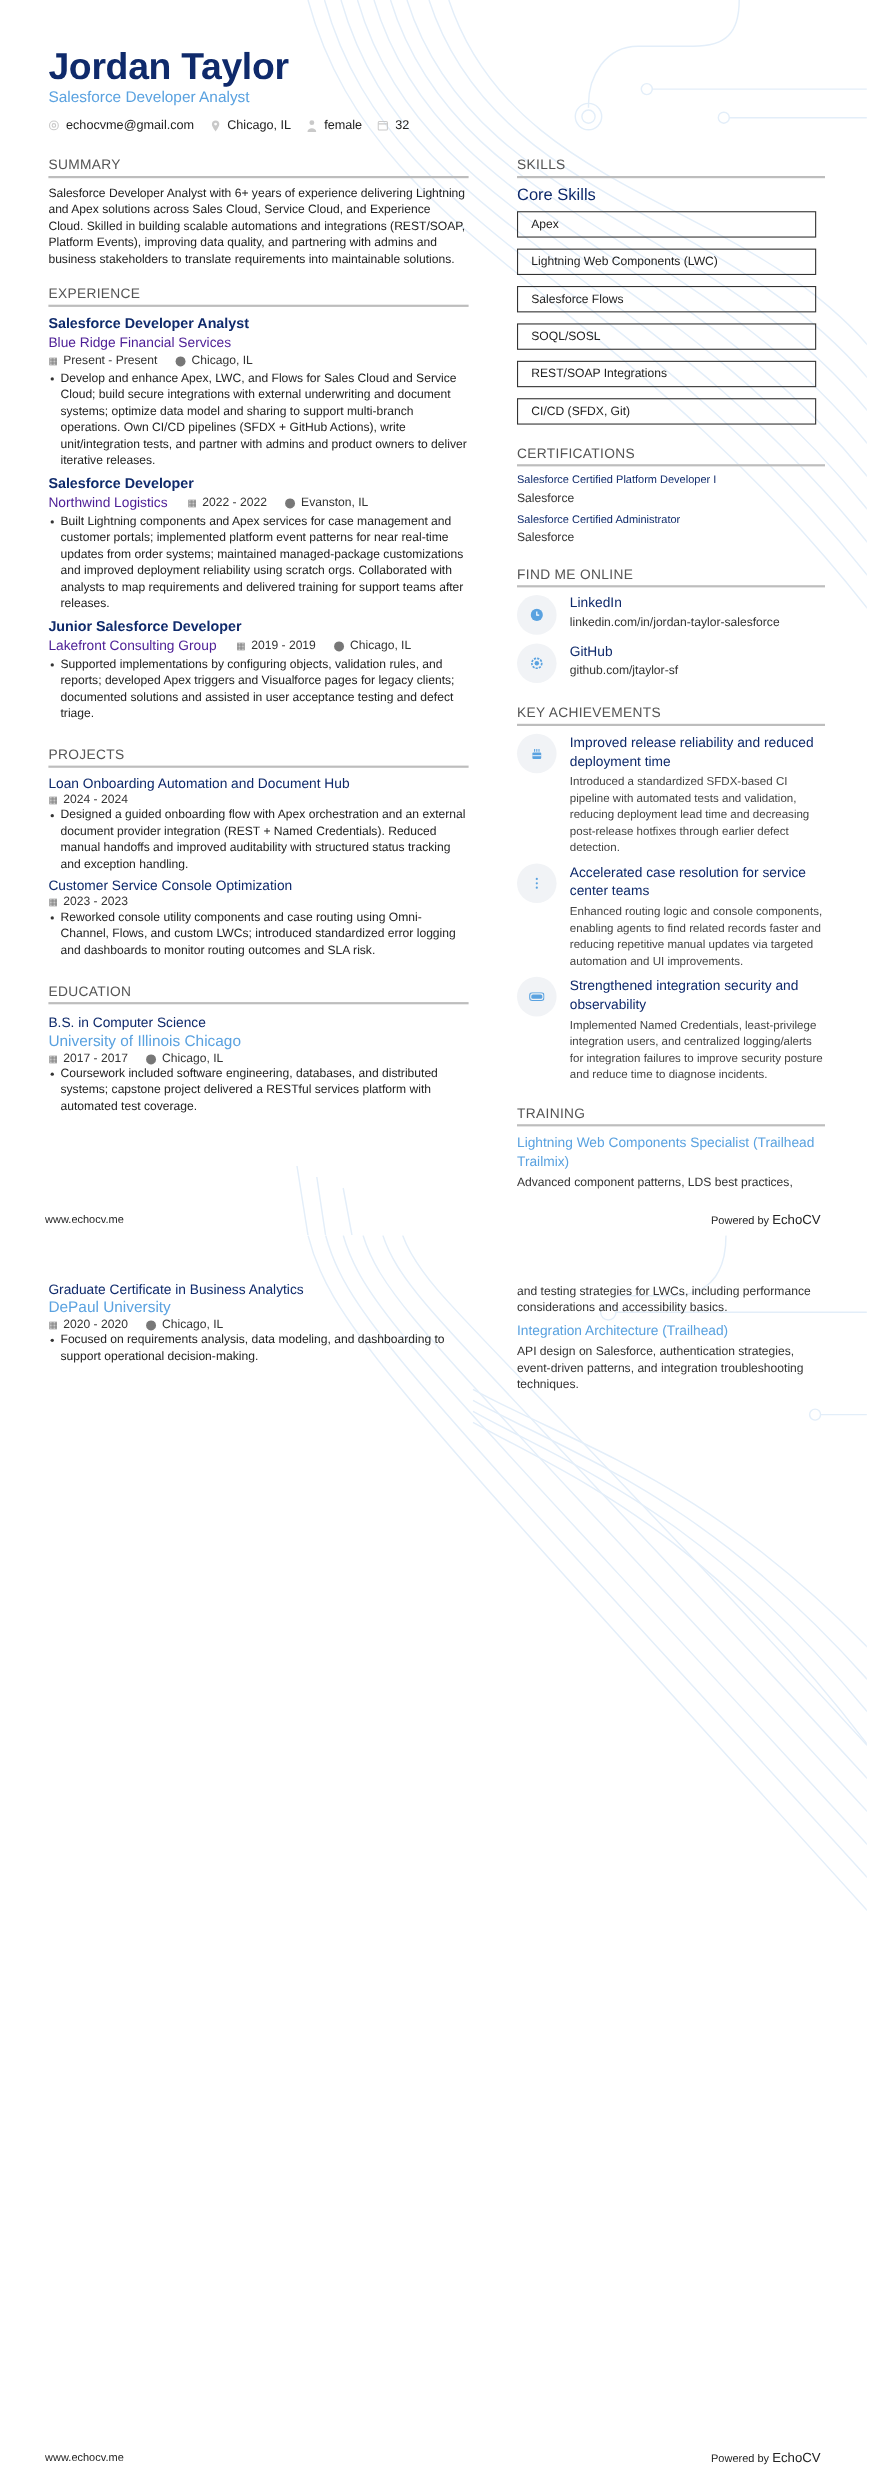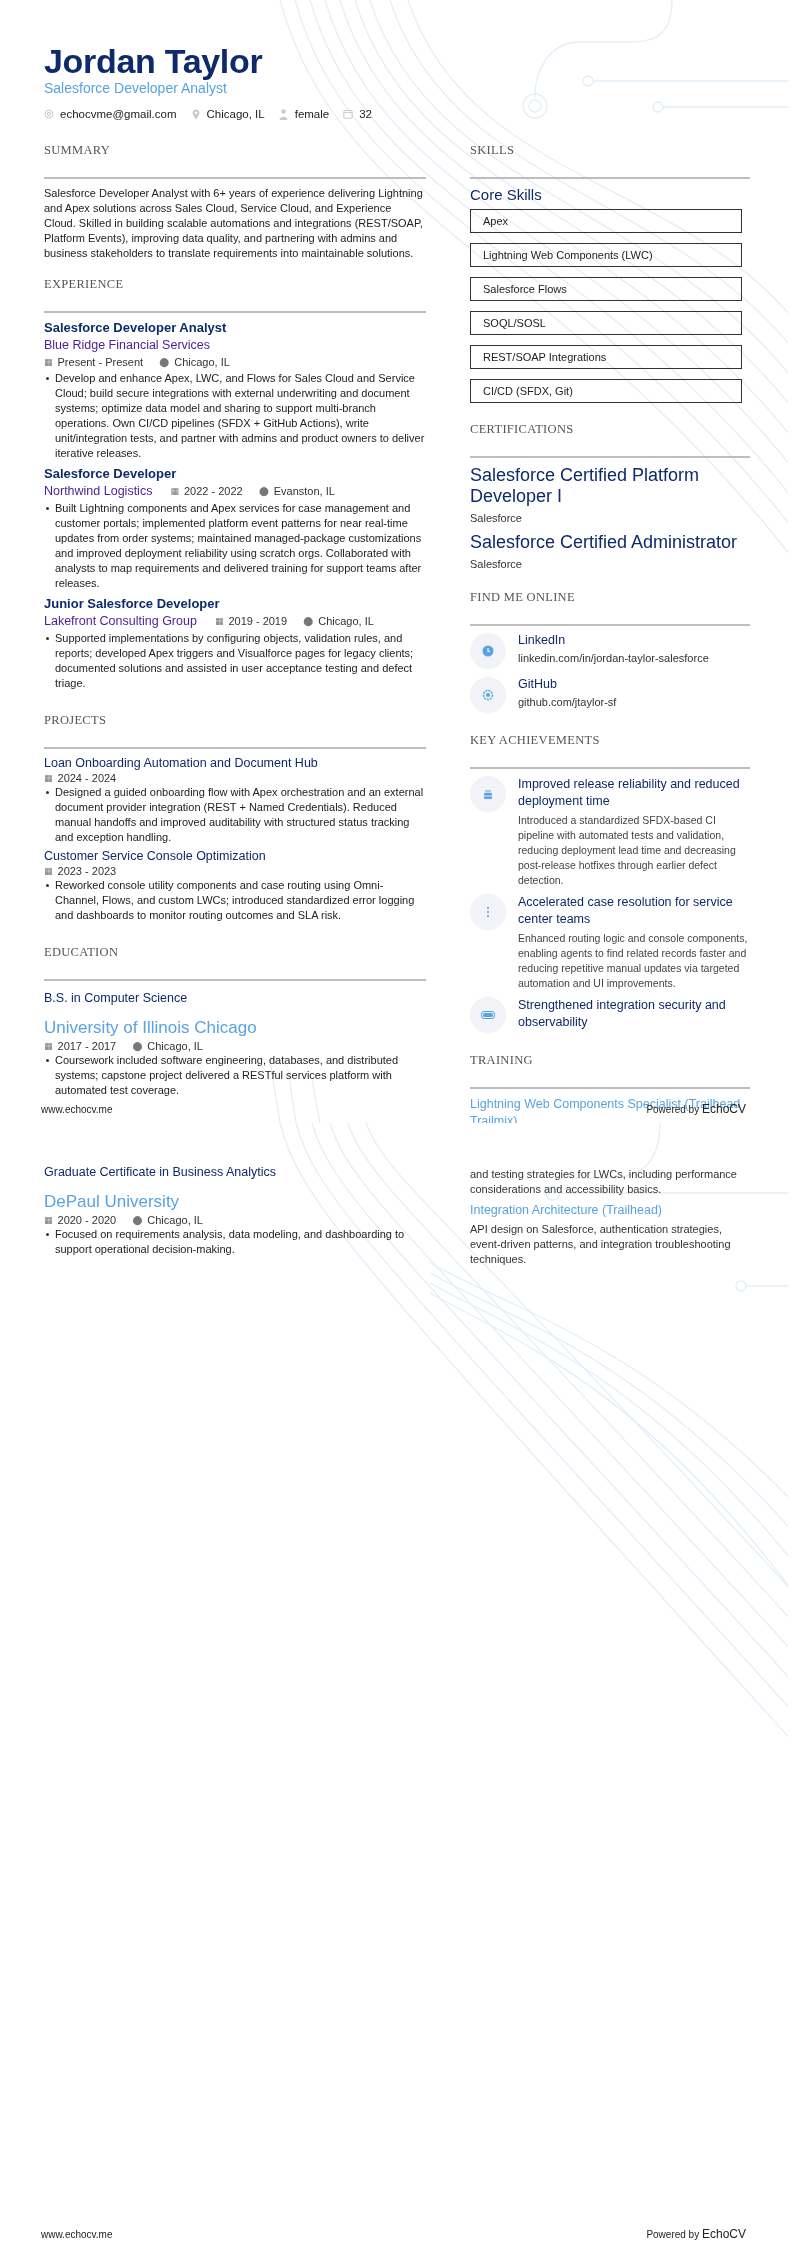--- a/index.html
+++ b/index.html
@@ -17,47 +17,47 @@
   .name { position: absolute; left: 44px; top: 42px; font-size: 34px; font-weight: 700; color: #0f2a6b; letter-spacing: -0.3px; }
   .role { position: absolute; left: 44px; top: 80px; font-size: 14px; color: #5aa2e0; }
   .contacts { position: absolute; left: 44px; top: 108px; display: flex; align-items: center; font-size: 11.5px; color: #222; }
   .contact { display: flex; align-items: center; margin-right: 14px; }
   .contact .ic { width: 10px; height: 10px; margin-right: 6px; display: inline-flex; align-items: center; justify-content: center; color: #c4c4c4; font-size: 10px; }
 
   
   .col-left { position: absolute; left: 44px; width: 382px; }
   .col-right { position: absolute; left: 470px; width: 280px; }
 
-  .sec-title { font-size: 12.5px; color: #555; letter-spacing: 0.3px; padding-bottom: 19px; border-bottom: 2px solid #bdbdbd; margin-bottom: 7px; font-family: Liberation Serif, serif; }
+  .sec-title { font-size: 12.5px; color: #555; letter-spacing: 0.3px; padding-bottom: 3px; border-bottom: 2px solid #bdbdbd; margin-bottom: 7px; }
 
   .summary-text { font-size: 11px; line-height: 15px; color: #222; }
 
   .job-title { font-size: 13px; font-weight: 700; color: #0f2a6b; margin-top: 3px; }
   .company { font-size: 12.5px; color: #4c1d95; margin-top: 3px; }
   .meta { display: flex; align-items: center; font-size: 11px; color: #333; margin-top: 4px; }
   .meta .item { display: flex; align-items: center; margin-right: 16px; }
   .meta .ic { color: #777; font-size: 9px; margin-right: 5px; }
   .company-line { display: flex; align-items: center; margin-top: 3px; }
   .company-line .company { margin-top: 0; margin-right: 18px; }
   .company-line .meta { margin-top: 0; }
 
   ul.bullets { list-style: none; margin-top: 3px; }
   ul.bullets li { position: relative; padding-left: 11px; font-size: 11px; line-height: 15px; color: #222; }
   ul.bullets li::before { content: ""; position: absolute; left: 2px; top: 6px; width: 3px; height: 3px; border-radius: 50%; background: #333; }
 
   .proj-title { font-size: 12.5px; color: #0f2a6b; margin-top: 4px; }
   .edu-title { font-size: 12.5px; color: #0f2a6b; }
-  .edu-school { font-size: 17px; color: #5aa2e0; margin-top: 13px; }
+  .edu-school { font-size: 14px; color: #5aa2e0; margin-top: 1px; }
 
   
   .core-title { font-size: 15px; color: #0f2a6b; margin-bottom: 6px; }
   .chips { display: flex; flex-wrap: wrap; flex-direction: column; }
   .chip { border: 1px solid #333; font-size: 11px; color: #222; padding: 4px 12px; margin: 0 8px 10px 0; height: 24px; display: flex; align-items: center; }
 
-  .cert-title { font-size: 18px; color: #0f2a6b; margin-top: 4px; }
+  .cert-title { font-size: 10px; color: #0f2a6b; margin-top: 4px; }
   .cert-issuer { font-size: 11px; color: #333; margin-top: 5px; }
 
   .online { display: flex; align-items: flex-start; margin-top: 6px; }
   .circle { width: 36px; height: 36px; border-radius: 50%; background: #f1f3f6; display: flex; align-items: center; justify-content: center; flex-shrink: 0; margin-right: 12px; }
   .online-name { font-size: 12.5px; color: #0f2a6b; }
   .online-url { font-size: 11px; color: #333; margin-top: 5px; }
 
   .ach { display: flex; align-items: flex-start; margin-top: 6px; }
   .ach-title { font-size: 12.5px; color: #0f2a6b; line-height: 17px; }
   .ach-desc { font-size: 10.5px; color: #444; line-height: 15px; margin-top: 3px; }
@@ -347,20 +347,21 @@
         </div>
         <div class="ach">
           <div class="circle">
             <svg width="14" height="8" viewBox="0 0 14 8">
                 <rect x="0.5" y="0.5" width="13" height="7" rx="2.5" fill="none" stroke="#5aa2e0"></rect>
                 <rect x="2" y="2" width="10" height="4" rx="1.5" fill="#5aa2e0"></rect>
               </svg>
           </div>
           <div>
             <div class="ach-title">Strengthened integration security and observability</div>
+            <div class="ach-desc">Implemented Named Credentials, least-privilege integration users, and centralized logging/alerts for integration failures to improve security posture and reduce time to diagnose incidents.</div>
           </div>
         </div>
       </section>
 
       <section style="margin-top:20px;">
         <div class="sec-title">TRAINING</div>
         <div>
           <div class="train-title">Lightning Web Components Specialist (Trailhead Trailmix)</div>
           <div class="train-desc">Advanced component patterns, LDS best practices,</div>
         </div>

